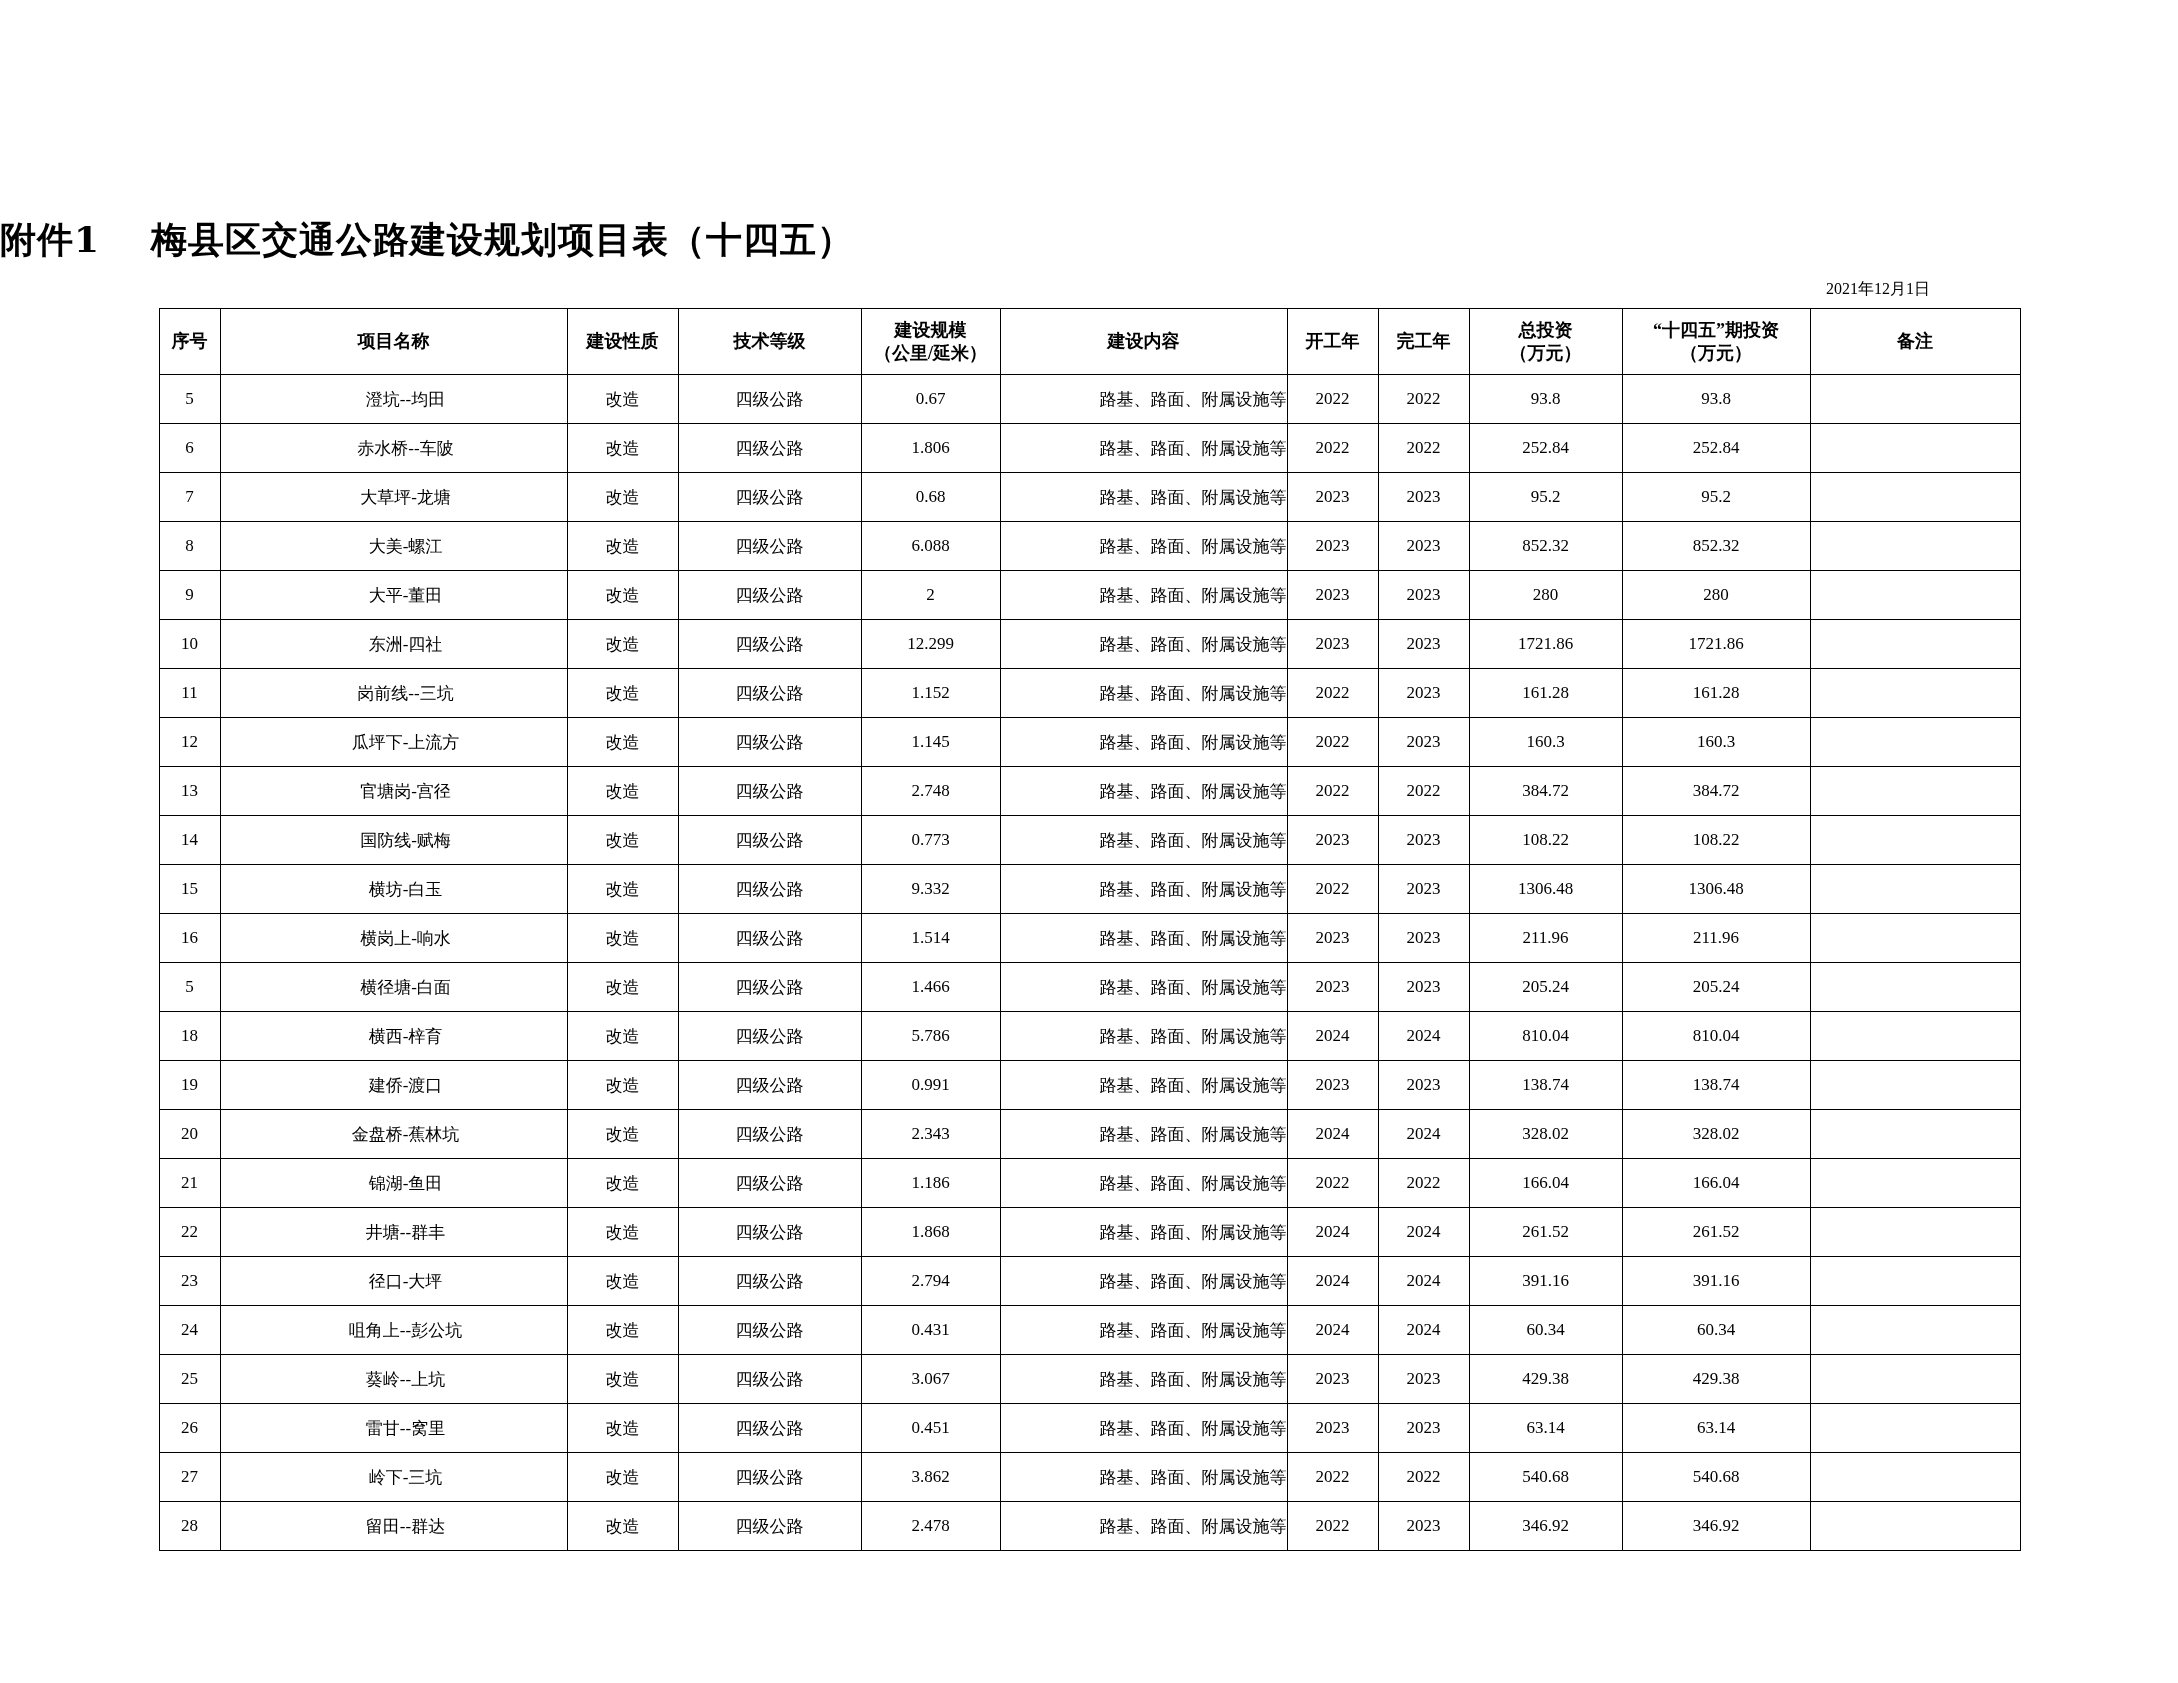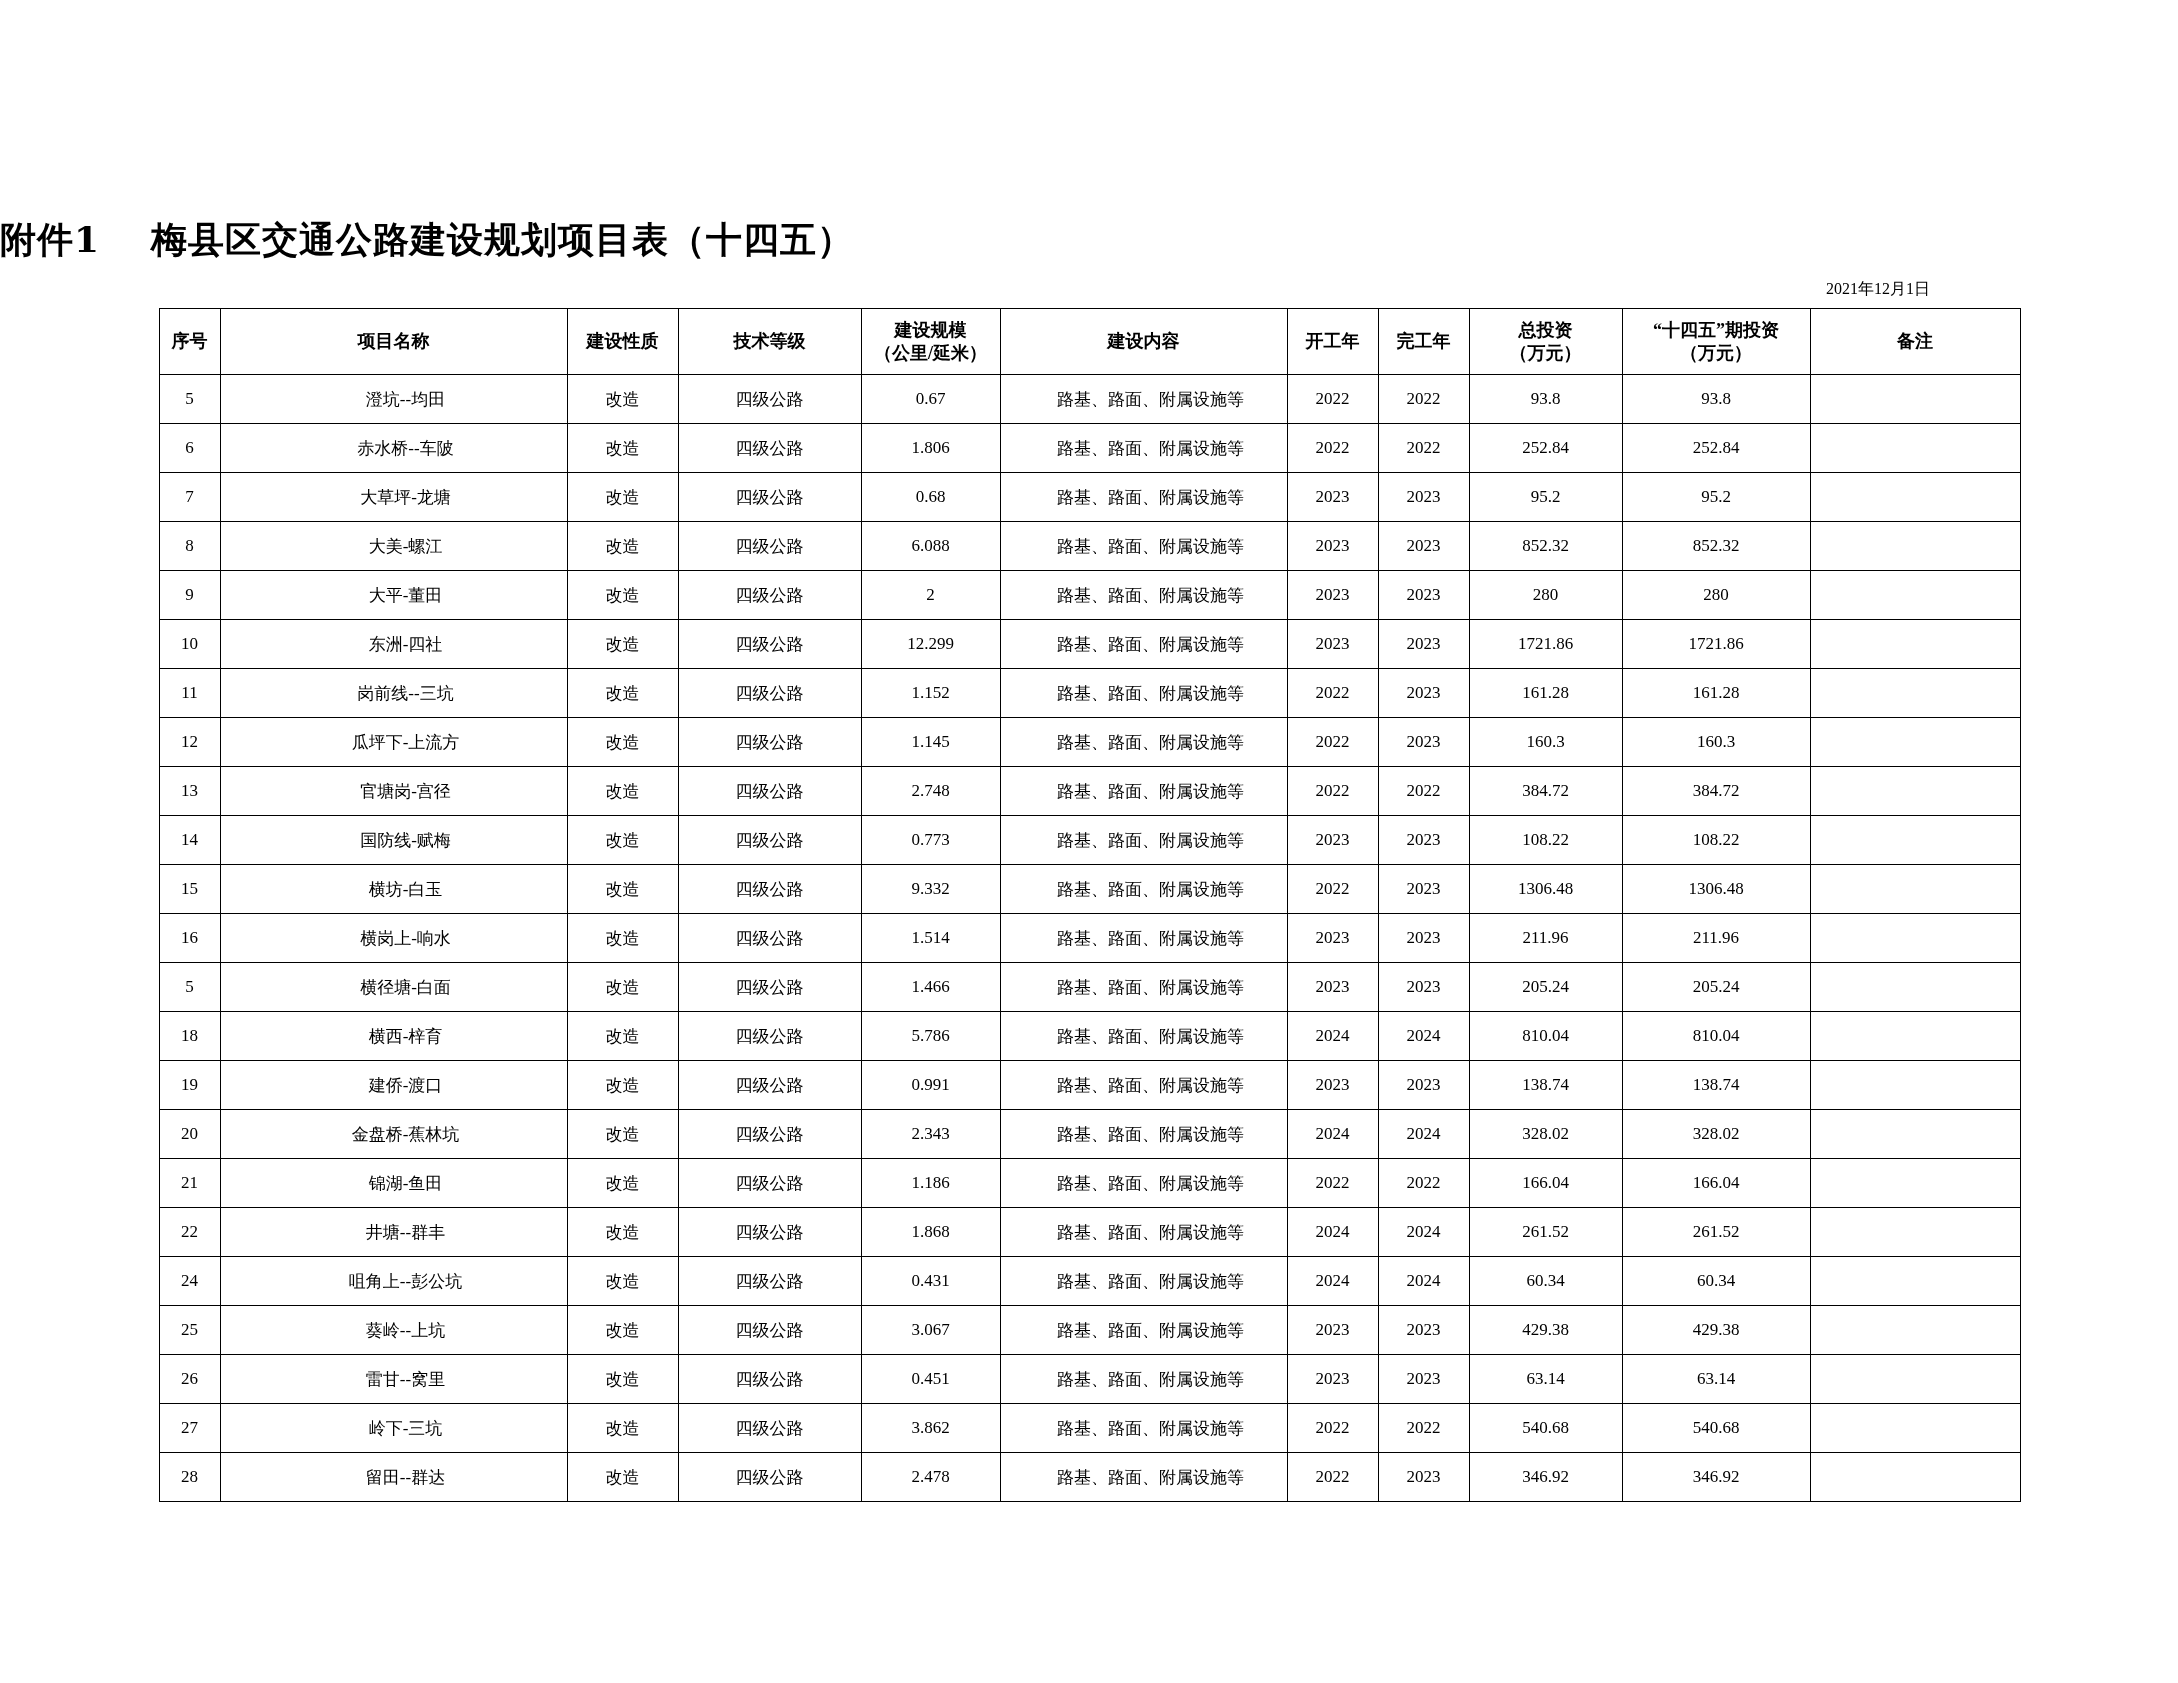--- a/index.html
+++ b/index.html
@@ -62,21 +62,21 @@
     height: 65px;
     line-height: 1.25;
     font-size: 18px;
   }
   table.main tbody td.cell-name {
     text-align: center;
     padding-left: 24px;
     margin-top: 28px;
   }
   table.main tbody td.cell-content {
-    text-align: center;
+    text-align: right;
     padding-left: 14px;
   }
   .col-seq      { width: 61px; }
   .col-name     { width: 347px; }
   .col-nature   { width: 111px; }
   .col-grade    { width: 183px; }
   .col-scale    { width: 139px; }
   .col-content  { width: 287px; }
   .col-start    { width: 91px; }
   .col-end      { width: 91px; }
@@ -363,20 +363,33 @@
             <td>四级公路</td>
             <td>1.868</td>
             <td class="cell-content">路基、路面、附属设施等</td>
             <td>2024</td>
             <td>2024</td>
             <td>261.52</td>
             <td>261.52</td>
             <td></td>
           </tr>
           <tr>
+            <td>23</td>
+            <td class="cell-name">径口-大坪</td>
+            <td>改造</td>
+            <td>四级公路</td>
+            <td>2.794</td>
+            <td class="cell-content">路基、路面、附属设施等</td>
+            <td>2024</td>
+            <td>2024</td>
+            <td>391.16</td>
+            <td>391.16</td>
+            <td></td>
+          </tr>
+          <tr>
             <td>24</td>
             <td class="cell-name">咀角上--彭公坑</td>
             <td>改造</td>
             <td>四级公路</td>
             <td>0.431</td>
             <td class="cell-content">路基、路面、附属设施等</td>
             <td>2024</td>
             <td>2024</td>
             <td>60.34</td>
             <td>60.34</td>

